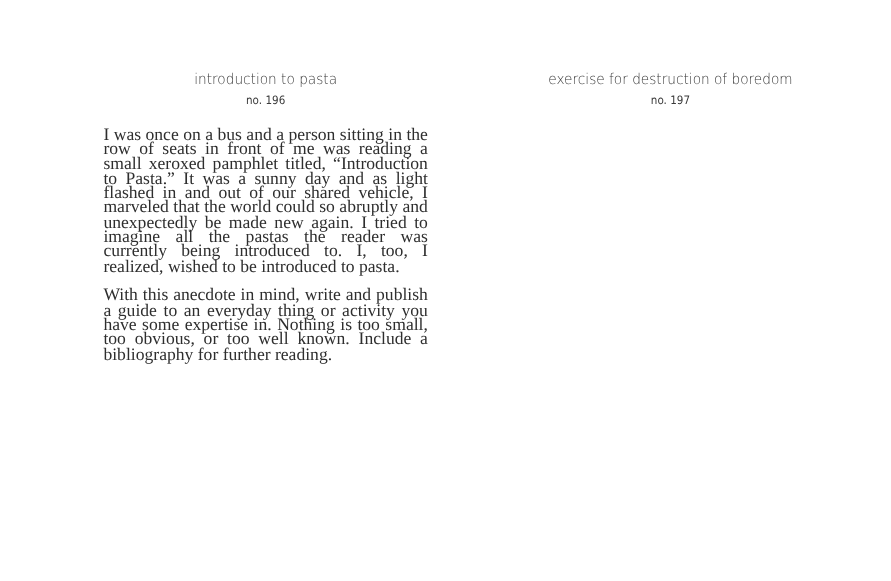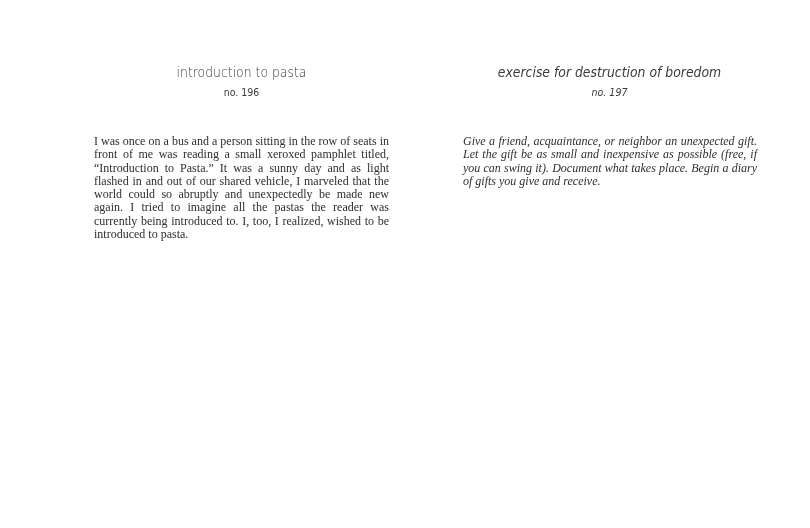--- a/index.html
+++ b/index.html
@@ -13,21 +13,21 @@
       position: relative;
       overflow: hidden;
       color: #2a2a2a;
     }
     .page {
       position: absolute;
       top: 0;
       height: 528px;
     }
     .page-left { left: 0; width: 405px; margin-left: 37px; }
-    .page-right { left: 405px; width: 405px; font-style: italic; }
+    .page-right { left: 405px; width: 405px; }
 
     .title {
       position: absolute;
       top: 64px;
       left: 0;
       width: 100%;
       text-align: center;
       font-family: "DejaVu Sans", sans-serif;
       font-weight: 300;
       font-size: 13.5px;
@@ -44,45 +44,43 @@
       font-family: "DejaVu Sans", sans-serif;
       font-size: 10.5px;
       color: #3a3a3a;
       transform: scaleX(0.9);
     }
     .page-left .title, .page-left .number { left: 2px; }
     .page-right .title, .page-right .number { left: 2px; }
 
     .body {
       position: absolute;
-      top: 135px;
+      top: 116px;
       font-family: "Liberation Serif", serif;
-      font-size: 12px;
+      font-size: 16px;
       line-height: 13.3px;
       text-align: justify;
       color: #2e2e2e;
     }
     .page-left .body { left: 57px; width: 295px; }
     .page-right .body { left: 58px; width: 294px; }
 
     .body p {
       margin: 0 0 13.5px 0;
     }
     .body p.last-line-left { text-align-last: left; }
   </style>
 </head>
 <body>
 
 <div class="page page-left">
   <div class="title">introduction to pasta</div>
   <div class="number">no. 196</div>
   <div class="body">
     <p class="last-line-left">I was once on a bus and a person sitting in the row of seats in front of me was reading a small xeroxed pamphlet titled, “Introduction to Pasta.” It was a sunny day and as light flashed in and out of our shared vehicle, I marveled that the world could so abruptly and unexpectedly be made new again. I tried to imagine all the pastas the reader was currently being introduced to. I, too, I realized, wished to be introduced to pasta.</p>
+    <p class="last-line-left">With this anecdote in mind, write and publish a guide to an everyday thing or activity you have some expertise in. Nothing is too small, too obvious, or too well known. Include a bibliography for further reading.</p>
   </div>
 </div>
 
 <div class="page page-right">
   <div class="title">exercise for destruction of boredom</div>
   <div class="number">no. 197</div>
-  <div class="body">
-    <p class="last-line-left">Give a friend, acquaintance, or neighbor an unexpected gift. Let the gift be as small and inexpensive as possible (free, if you can swing it). Document what takes place. Begin a diary of gifts you give and receive.</p>
-  </div>
 </div>
 
 </body></html>

